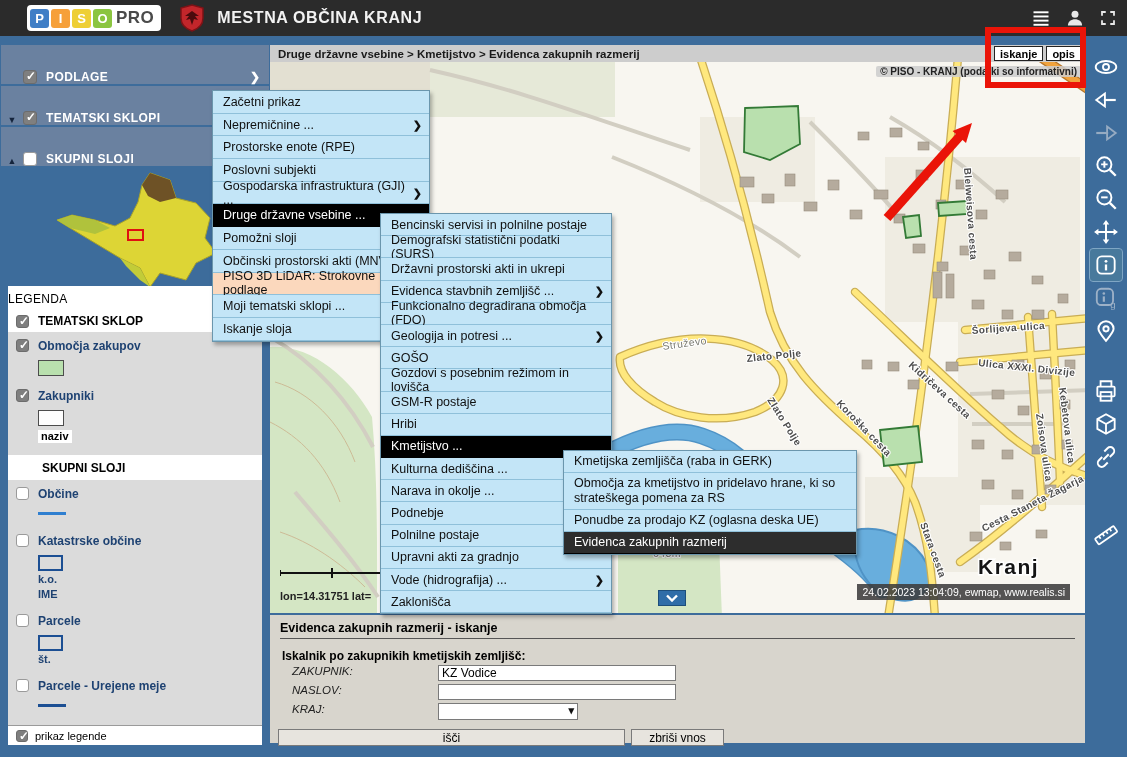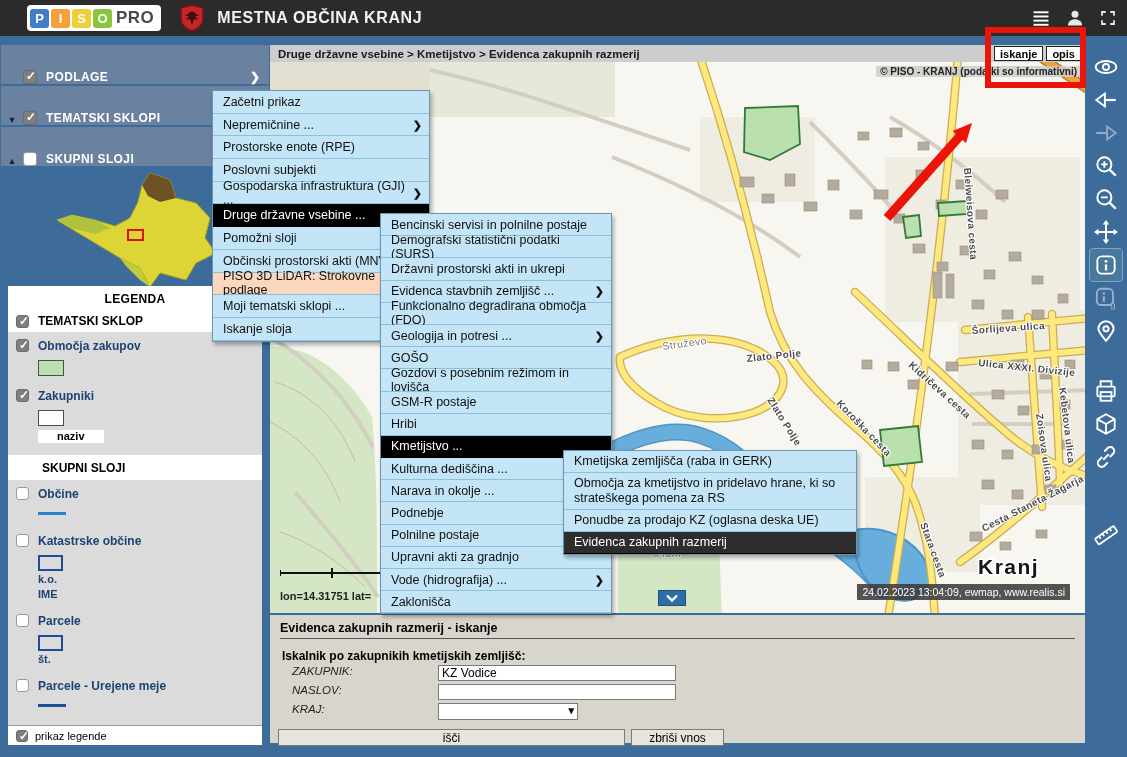--- a/index.html
+++ b/index.html
@@ -30,36 +30,36 @@
   .checked>.cb,.cb.checked{background:#7f7f7f;border-color:#6c6c6c}
   .checked>.cb::after,.cb.checked::after{content:"✓";position:absolute;left:2px;top:-2px;color:#fff;font-size:12px;font-weight:bold}
   .minimap{position:relative;height:122px;margin-top:2px;cursor:pointer}
   .detail-row{height:20px;display:flex;align-items:center;justify-content:center;gap:7px;color:#fff;font-size:11px}
   .detail-row .cb{width:12px;height:12px}
   .tabs{display:flex;margin:6px 0 0 8px;height:31px}
   .tab{width:85px;display:flex;align-items:center;justify-content:center;border-radius:7px 7px 0 0;cursor:pointer}
   .tab-search{background:#7e93ad}
   .tab-layers{background:#fff}
   .legend{position:absolute;top:250px;left:8px;right:8px;bottom:12px;background:#fff;overflow:hidden;color:#000}
-  .leg-title{text-align:center;font-weight:bold;font-size:12px;padding:6px 0 5px;letter-spacing:.3px}
+  .leg-title{font-weight:normal;font-size:12px;padding:6px 0 5px;letter-spacing:.3px}
   .leg-head-row{display:flex;align-items:center;gap:9px;padding:3px 0 4px 8px;font-weight:bold;font-size:12px}
   .leg-head-row .cb{width:13px;height:13px}
   .leg-gray{background:#dbdbdb;padding:2px 0 4px}
   .leg-item{position:relative;padding:5px 4px 8px 30px;color:#1e4272;font-weight:bold;font-size:12px}
   .leg-item .cb{position:absolute;left:8px;top:5px;width:13px;height:13px}
   .leg-label{display:block}
   .swatch{display:none}
   .sw-fill-green .swatch{display:block;width:26px;height:16px;background:#b9e0ae;border:1px solid #4c4c4c;margin-top:7px}
   .sw-outline-gray .swatch{display:block;width:26px;height:16px;background:#fdfdfd;border:1px solid #4c4c4c;margin-top:7px}
   .sw-line-blue .swatch{display:block;width:28px;height:3px;background:#2f7fd0;margin-top:11px;margin-bottom:6px}
   .sw-outline-blue .swatch{display:block;width:25px;height:16px;border:2px solid #1c4f93;margin-top:7px}
   .sw-line-darkblue .swatch{display:block;width:28px;height:3px;background:#1c4f93;margin-top:11px;margin-bottom:6px}
   .leg-sub{display:block;margin-top:2px;font-size:11px;line-height:13px}
   .leg-sub:empty{display:none}
-  .chip .sub1{display:inline-block;background:#fff;color:#000;padding:0 19px;margin-top:4px}
+  .chip .sub1{display:inline-block;background:#fff;color:#000;padding:0 3px;margin-top:4px}
   .leg-head2{font-weight:bold;font-size:12px;padding:6px 0 5px 34px;background:#fff}
   .leg-footer{position:absolute;left:0;right:0;bottom:0;height:20px;background:#fff;border-top:1px solid #9a9a9a;display:flex;align-items:center;gap:7px;padding-left:8px;font-size:11px}
   .leg-footer .cb{width:12px;height:12px}
 
   
   .bc{position:absolute;left:270px;right:42px;top:45px;height:17px;background:#cdcdcd;display:flex;align-items:center;padding:0 4px 0 8px;font-size:11.5px;font-weight:bold;color:#1a1a1a;z-index:20}
   .bc-buttons{margin-left:auto;display:flex;gap:3px}
   .bc-buttons button{background:#fff;border:1px solid #222;font-size:11px;font-weight:bold;padding:0 5px;height:15px;cursor:pointer;font-family:"Liberation Sans",sans-serif}
   .map{position:absolute;left:270px;top:62px;width:815px;height:551px;background:#f8f6f0;overflow:hidden;z-index:5}
   .map-svg{position:absolute;left:0;top:0}

